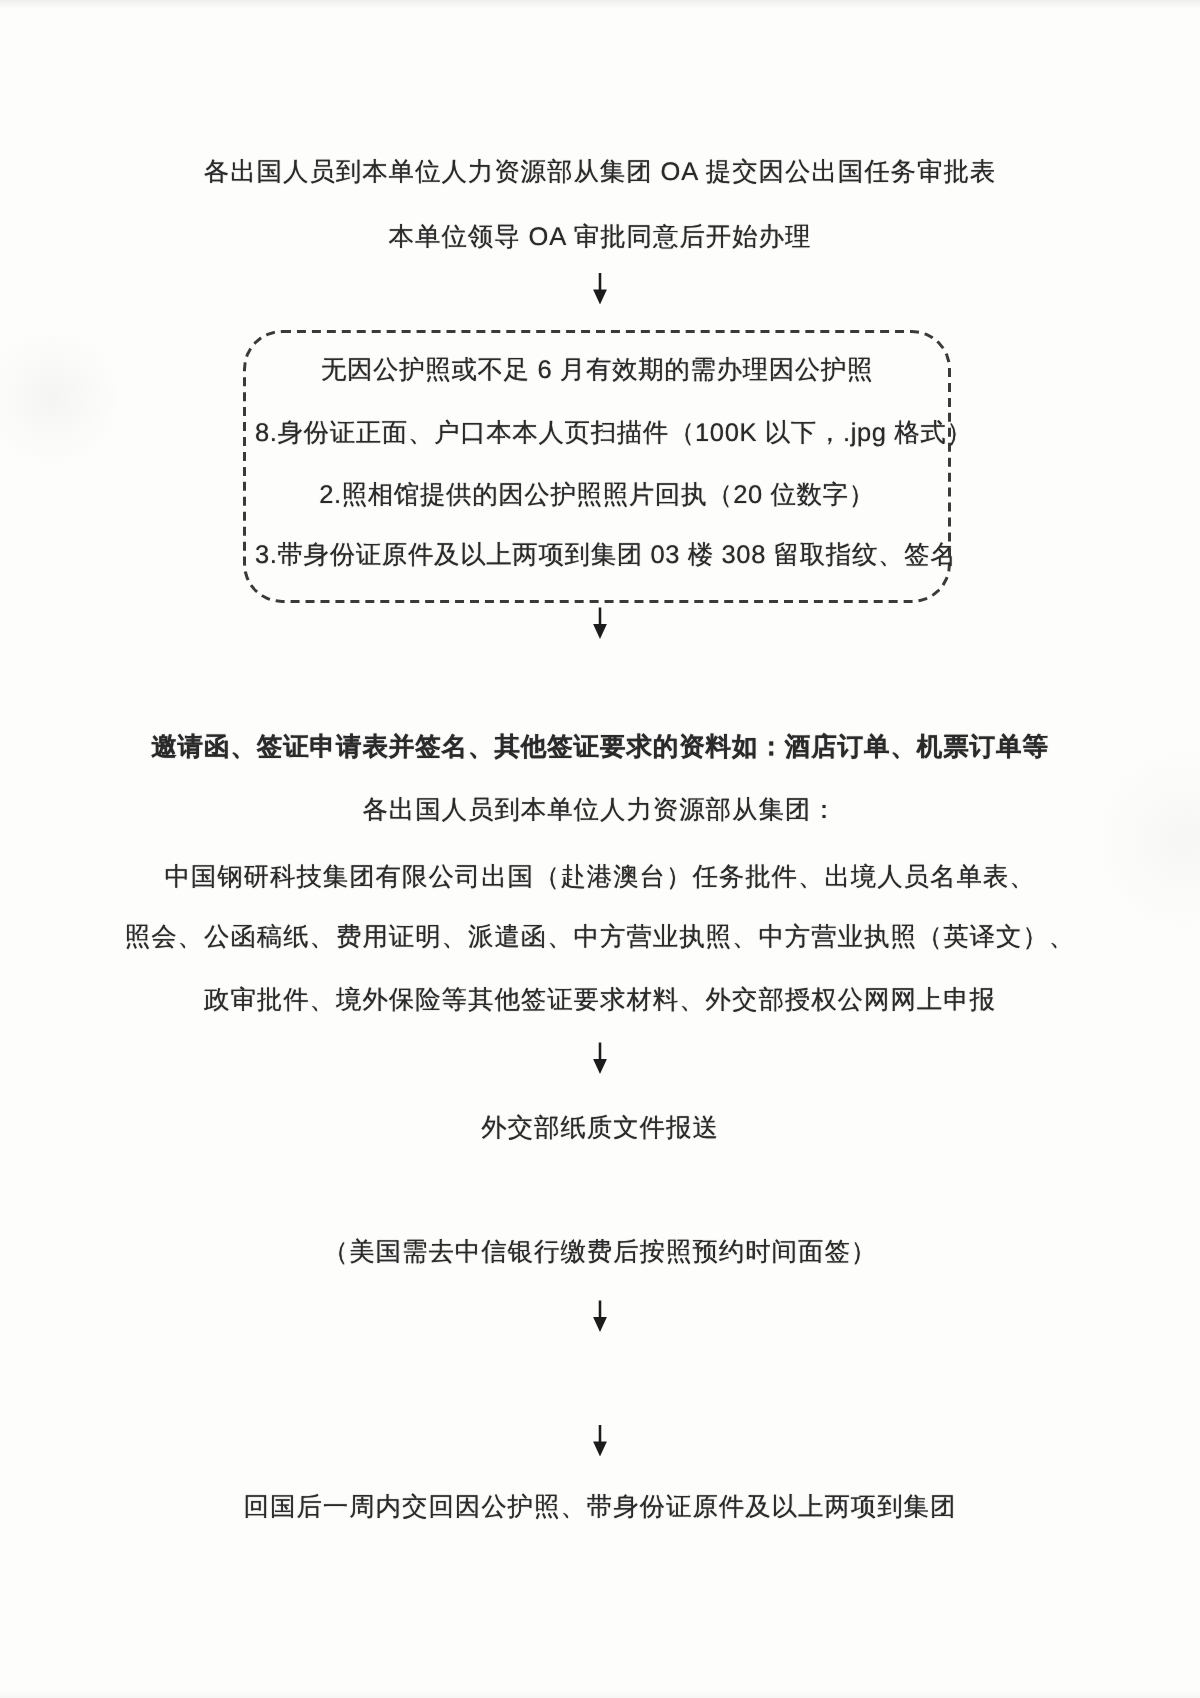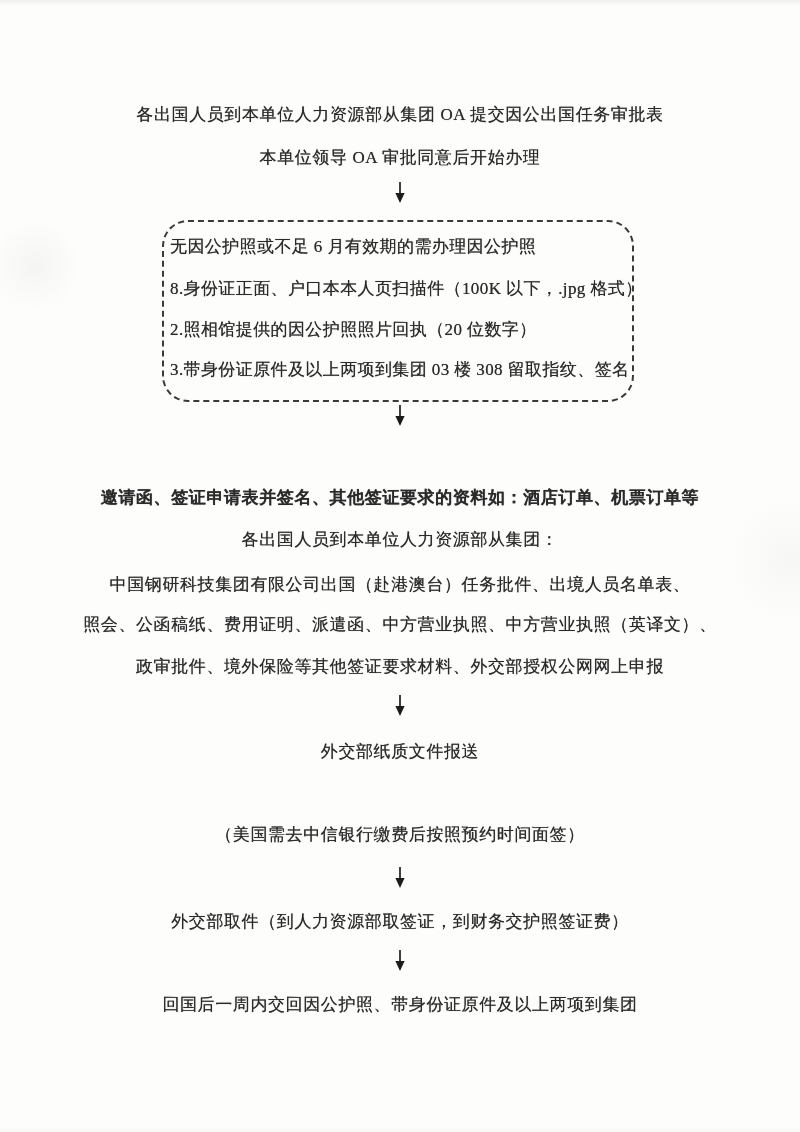--- a/index.html
+++ b/index.html
@@ -11,21 +11,21 @@
     position: relative;
     width: 800px;
     height: 1132px;
     overflow: hidden;
     background:
       linear-gradient(180deg, rgba(120,120,120,0.10) 0px, rgba(120,120,120,0.0) 6px),
       linear-gradient(0deg, rgba(140,140,140,0.06) 0px, rgba(140,140,140,0.0) 5px),
       radial-gradient(circle at 35px 265px, rgba(90,90,90,0.05) 0px, rgba(90,90,90,0.0) 45px),
       radial-gradient(circle at 790px 560px, rgba(120,120,120,0.05) 0px, rgba(120,120,120,0.0) 60px),
       #fdfdfc;
-    font-family: Liberation Serif, serif;
+    font-family: Liberation Sans, sans-serif;
     color: #2a2a2a;
   }
   .line {
     position: absolute;
     left: 0;
     right: 0;
     text-align: center;
     font-size: 17px;
     line-height: 24px;
     letter-spacing: 0.6px;
@@ -48,20 +48,21 @@
     height: 182px;
     box-sizing: border-box;
     border: 2px dashed #3a3a3a;
     border-radius: 26px;
     background: transparent;
   }
   .box-line {
     position: absolute;
     left: 6px;
     right: 6px;
+    text-align: center;
     font-size: 17px;
     line-height: 24px;
     letter-spacing: 0.4px;
     text-shadow: 0 0 0.7px rgba(45,45,45,0.75);
     white-space: nowrap;
   }
 </style>
 </head>
 <body>
 
@@ -99,21 +100,20 @@
   </svg>
 
   <div class="line" style="top:740px">外交部纸质文件报送</div>
   <div class="line" style="top:823px">（美国需去中信银行缴费后按照预约时间面签）</div>
 
   <svg class="arrow" style="top:866px" viewBox="0 0 16 22">
     <line x1="8" y1="1" x2="8" y2="13" stroke="#1c1c1c" stroke-width="1.7"></line>
     <polygon points="3.4,12 12.6,12 8,22" fill="#1c1c1c"></polygon>
   </svg>
 
-  <div class="line" style="top:910px">外交部取件（到人力资源部取签证，到财务交护照签证费）</div>
 
   <svg class="arrow" style="top:949px" viewBox="0 0 16 22">
     <line x1="8" y1="1" x2="8" y2="13" stroke="#1c1c1c" stroke-width="1.7"></line>
     <polygon points="3.4,12 12.6,12 8,22" fill="#1c1c1c"></polygon>
   </svg>
 
   <div class="line" style="top:993px">回国后一周内交回因公护照、带身份证原件及以上两项到集团</div>
 
 </div>
 

